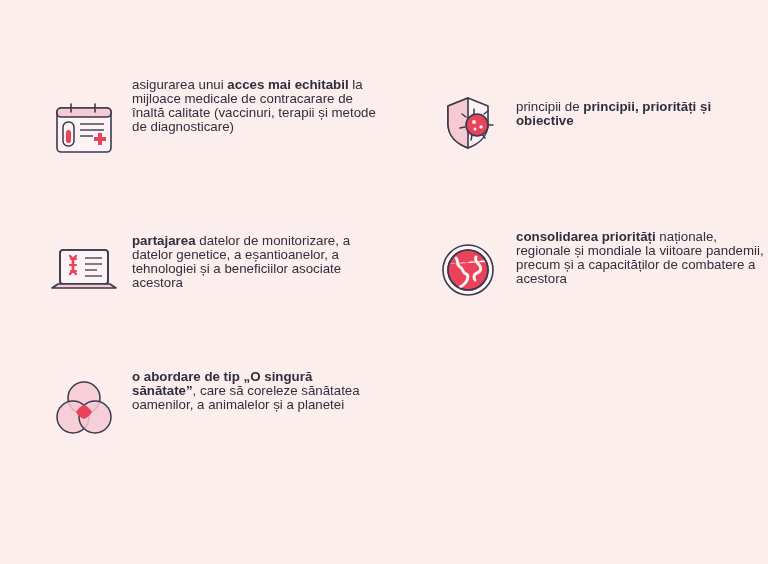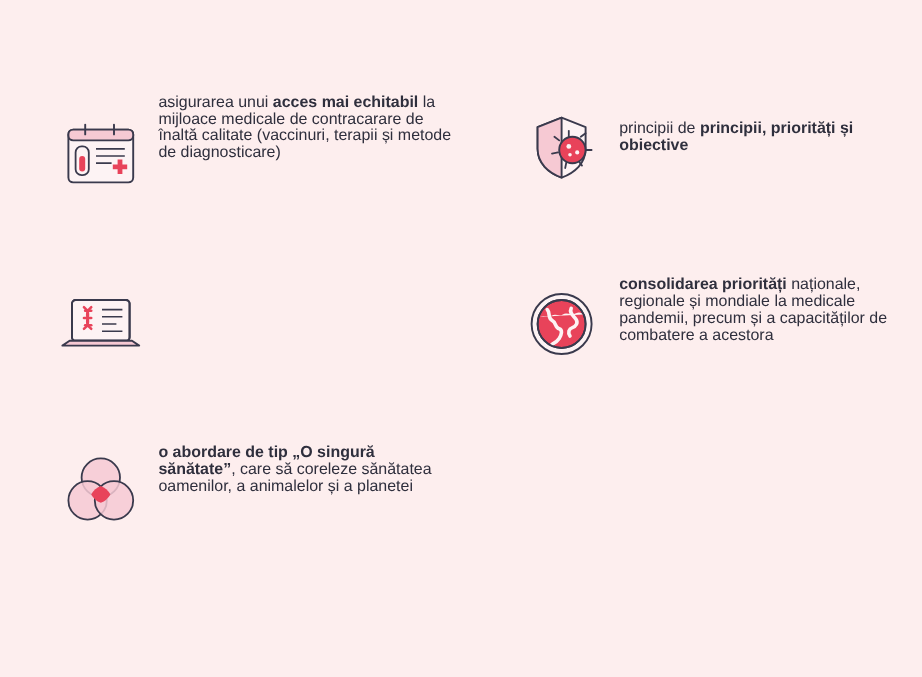--- a/index.html
+++ b/index.html
@@ -123,34 +123,35 @@
           <line x1="37" y1="28" x2="49" y2="28" stroke="#3a3a4d" stroke-width="1.3"></line>
           <line x1="37" y1="34" x2="54" y2="34" stroke="#3a3a4d" stroke-width="1.3"></line>
           <g stroke="#e8435a" stroke-width="2.2" fill="none" stroke-linecap="round">
             <path d="M22 14 C30 20 20 26 28 32 M28 14 C20 20 30 26 22 32"></path>
             <line x1="23" y1="17" x2="28" y2="17"></line>
             <line x1="22" y1="23" x2="28" y2="23"></line>
             <line x1="23" y1="29" x2="28" y2="29"></line>
           </g>
         </svg>
       </div>
+      <div class="txt"><b>partajarea</b><span> datelor de monitorizare, a datelor genetice, a eșantioanelor, a tehnologiei și a beneficiilor asociate acestora</span></div>
     </div>
 
     <div class="cell c5">
       <div class="icon-wrap">
         <svg width="64" height="64" viewBox="0 0 64 64">
           <circle cx="32" cy="32" r="25" fill="#fdf3f4" stroke="#3a3a4d" stroke-width="1.6"></circle>
           <circle cx="32" cy="32" r="20" fill="#e8435a" stroke="#3a3a4d" stroke-width="1.5"></circle>
           <path d="M14 26 C18 24 21 27 24 25 C27 23 30 26 33 24 C36 22 40 25 44 23 C47 21.5 49 23 50 24" fill="#fdf3f4" stroke="#fdf3f4" stroke-width="0"></path>
           <path d="M20 20 C23 23 20 27 24 29 C28 31 26 35 30 36 C33 37 32 41 30 44 C28 47 26 48 24 49" stroke="#fdf3f4" stroke-width="3" fill="none" stroke-linecap="round"></path>
           <path d="M40 19 C38 23 42 25 44 28 C46 31 44 34 41 35 C38 36 37 39 39 42" stroke="#fdf3f4" stroke-width="3" fill="none" stroke-linecap="round"></path>
           <ellipse cx="32" cy="32" rx="20" ry="20" fill="none" stroke="#3a3a4d" stroke-width="1.5"></ellipse>
         </svg>
       </div>
-      <div class="txt"><b>consolidarea priorități</b><span> naționale, regionale și mondiale la medicale pandemii, precum și a capacităților de combatere a acestora</span></div>
+      <div class="txt"><b>consolidarea priorități</b><span> naționale, regionale și mondiale la viitoare pandemii, precum și a capacităților de combatere a acestora</span></div>
     </div>
 
     <div class="cell c6">
       <div class="icon-wrap">
         <svg width="72" height="66" viewBox="0 0 72 66">
           <circle cx="36" cy="20" r="16" fill="#f6c9d3" fill-opacity="0.85" stroke="#3a3a4d" stroke-width="1.5"></circle>
           <circle cx="25" cy="39" r="16" fill="#f6c9d3" fill-opacity="0.85" stroke="#3a3a4d" stroke-width="1.5"></circle>
           <circle cx="47" cy="39" r="16" fill="#f6c9d3" fill-opacity="0.85" stroke="#3a3a4d" stroke-width="1.5"></circle>
           <path d="M36 27 A16 16 0 0 1 44 34 A16 16 0 0 1 36 41 A16 16 0 0 1 28 34 A16 16 0 0 1 36 27 Z" fill="#e8435a"></path>
         </svg>

